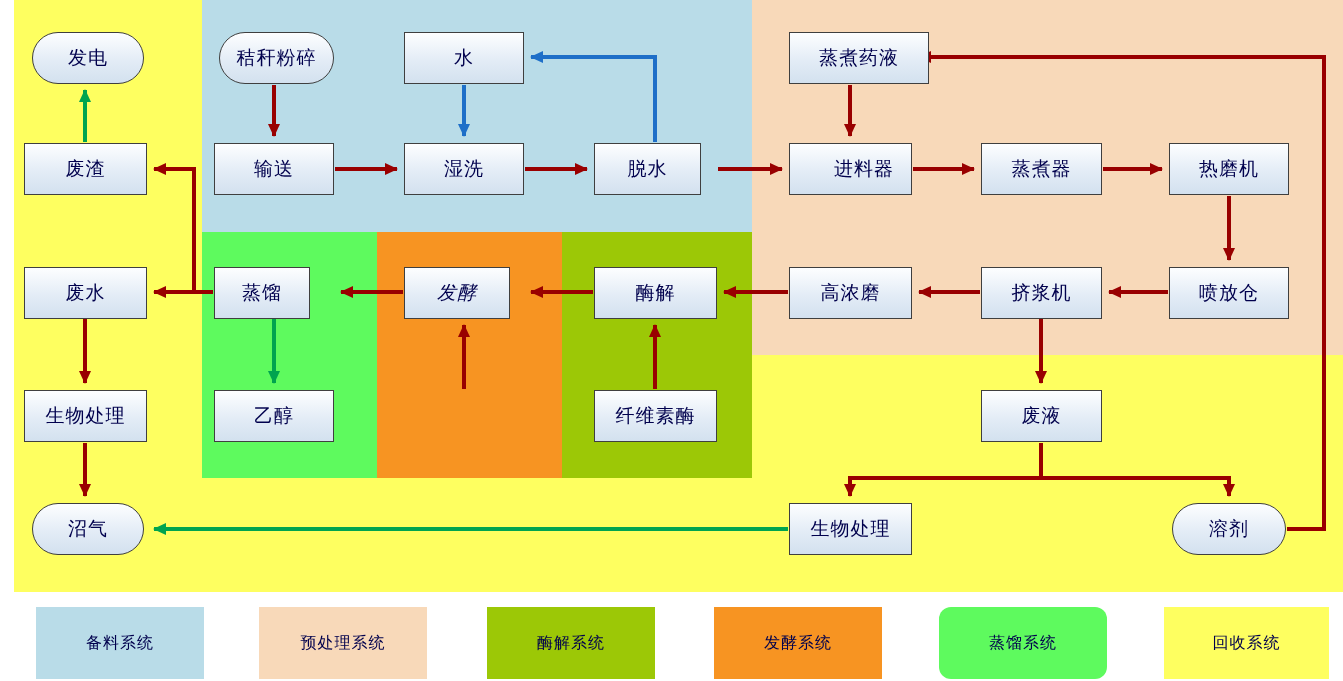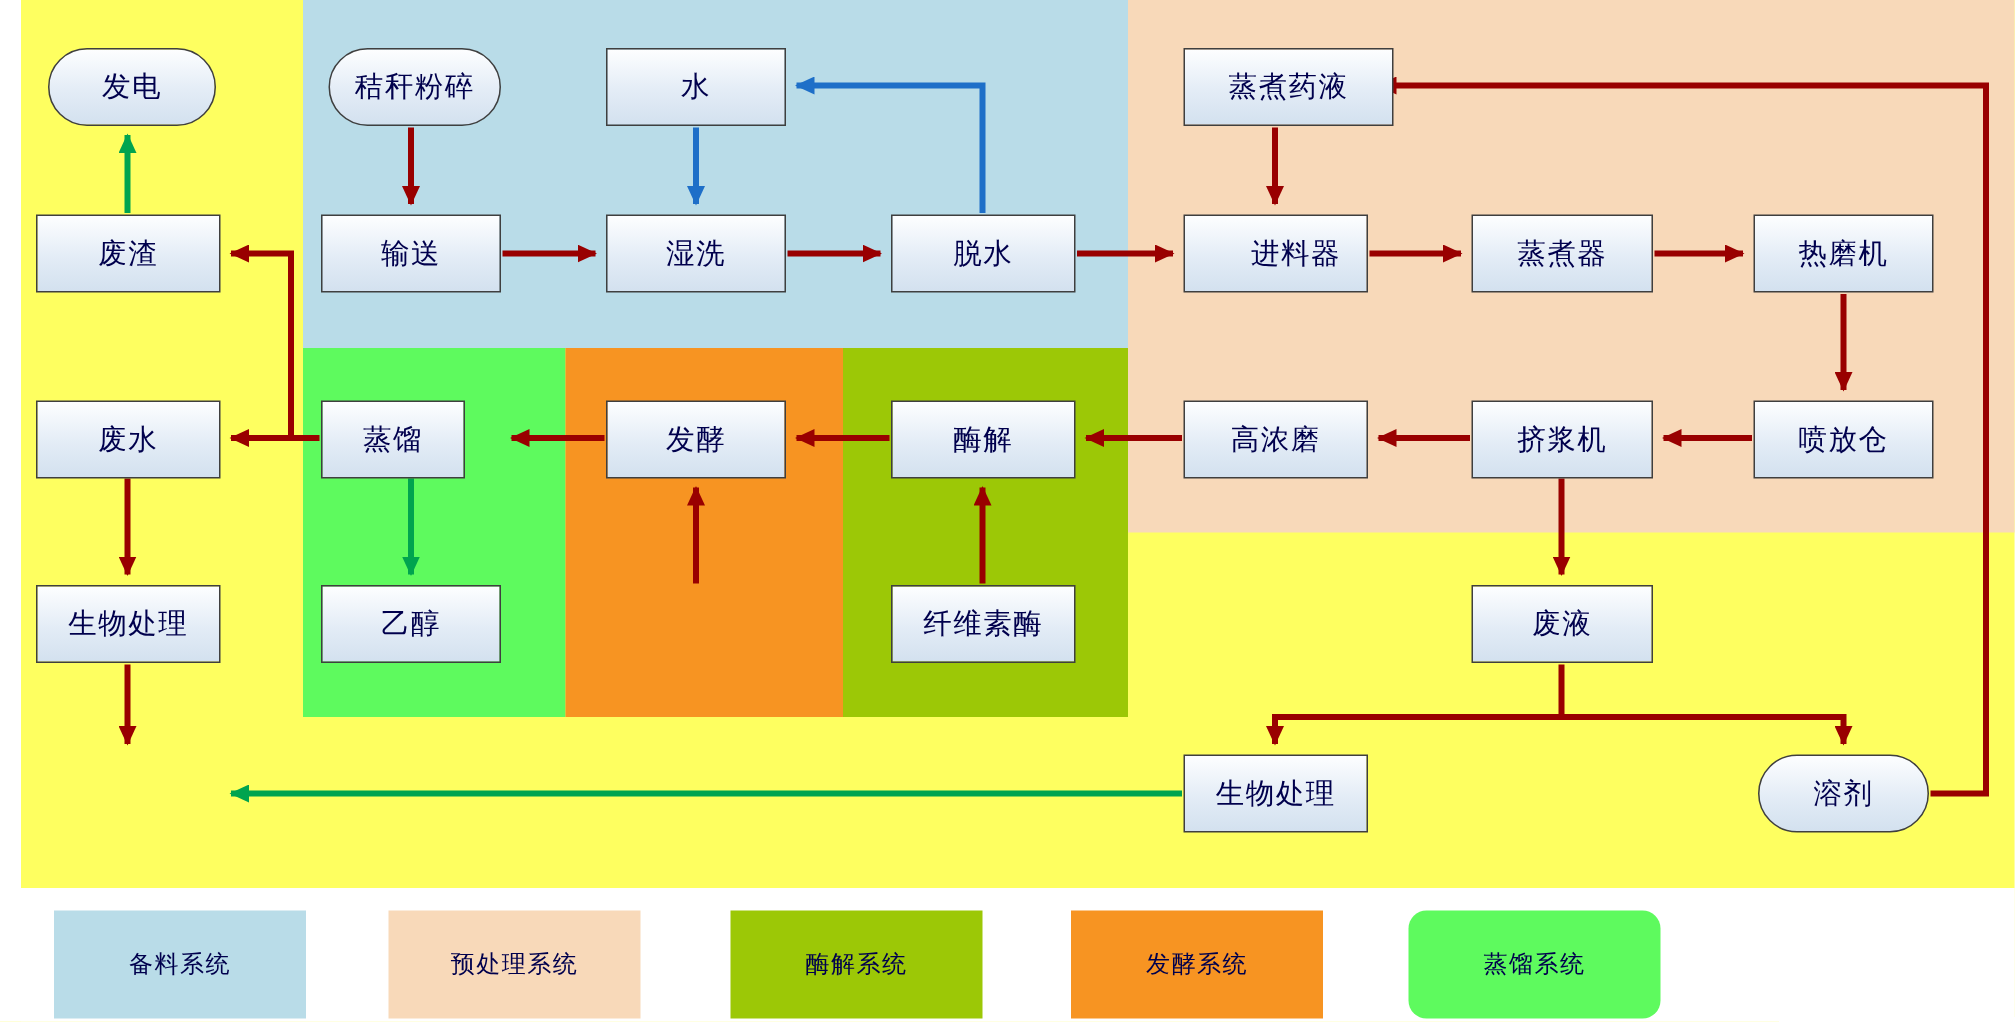--- a/index.html
+++ b/index.html
@@ -86,40 +86,42 @@
   </svg>
 
   <div class="node stadium" style="left:18px;top:32px;width:112px;">发电</div>
   <div class="node stadium" style="left:205px;top:32px;width:115px;">秸秆粉碎</div>
   <div class="node" style="left:390px;top:32px;width:120px;">水</div>
   <div class="node" style="left:775px;top:32px;width:140px;">蒸煮药液</div>
 
   <div class="node" style="left:200px;top:143px;width:120px;">输送</div>
   <div class="node" style="left:10px;top:143px;width:123px;">废渣</div>
   <div class="node" style="left:390px;top:143px;width:120px;">湿洗</div>
-  <div class="node" style="left:580px;top:143px;width:123px;">脱水</div>
+  <div class="node" style="left:580px;top:143px;width:107px;">脱水</div>
   <div class="node" style="left:775px;top:143px;width:123px;padding-left:27px;">进料器</div>
   <div class="node" style="left:967px;top:143px;width:121px;">蒸煮器</div>
   <div class="node" style="left:1155px;top:143px;width:120px;">热磨机</div>
 
   <div class="node" style="left:10px;top:267px;width:123px;">废水</div>
   <div class="node" style="left:200px;top:267px;width:96px;">蒸馏</div>
-  <div class="node" style="left:390px;top:267px;width:120px;">发酵</div>
+  <div class="node" style="left:390px;top:267px;width:106px;font-style:italic;">发酵</div>
   <div class="node" style="left:580px;top:267px;width:123px;">酶解</div>
   <div class="node" style="left:775px;top:267px;width:123px;">高浓磨</div>
   <div class="node" style="left:967px;top:267px;width:121px;">挤浆机</div>
   <div class="node" style="left:1155px;top:267px;width:120px;">喷放仓</div>
 
   <div class="node" style="left:10px;top:390px;width:123px;">生物处理</div>
   <div class="node" style="left:200px;top:390px;width:120px;">乙醇</div>
   <div class="node" style="left:580px;top:390px;width:123px;">纤维素酶</div>
   <div class="node" style="left:967px;top:390px;width:121px;">废液</div>
 
+  <div class="node stadium" style="left:18px;top:503px;width:112px;">沼气</div>
   <div class="node" style="left:775px;top:503px;width:123px;">生物处理</div>
   <div class="node stadium" style="left:1158px;top:503px;width:114px;">溶剂</div>
 
   <div class="legend-item" style="left: 22px; width: 168px; background-color: rgb(185, 220, 232);">备料系统</div>
   <div class="legend-item" style="left: 245px; width: 168px; background-color: rgb(248, 217, 185);">预处理系统</div>
   <div class="legend-item" style="left: 473px; width: 168px; background-color: rgb(156, 200, 6);">酶解系统</div>
   <div class="legend-item" style="left: 700px; width: 168px; background-color: rgb(247, 148, 34);">发酵系统</div>
   <div class="legend-item" style="left: 925px; width: 168px; background-color: rgb(94, 250, 94); border-radius: 12px;">蒸馏系统</div>
+  <div class="legend-item" style="left: 1150px; width: 165px; background-color: rgb(254, 255, 96);">回收系统</div>
 
 </div>
 
 </body></html>

